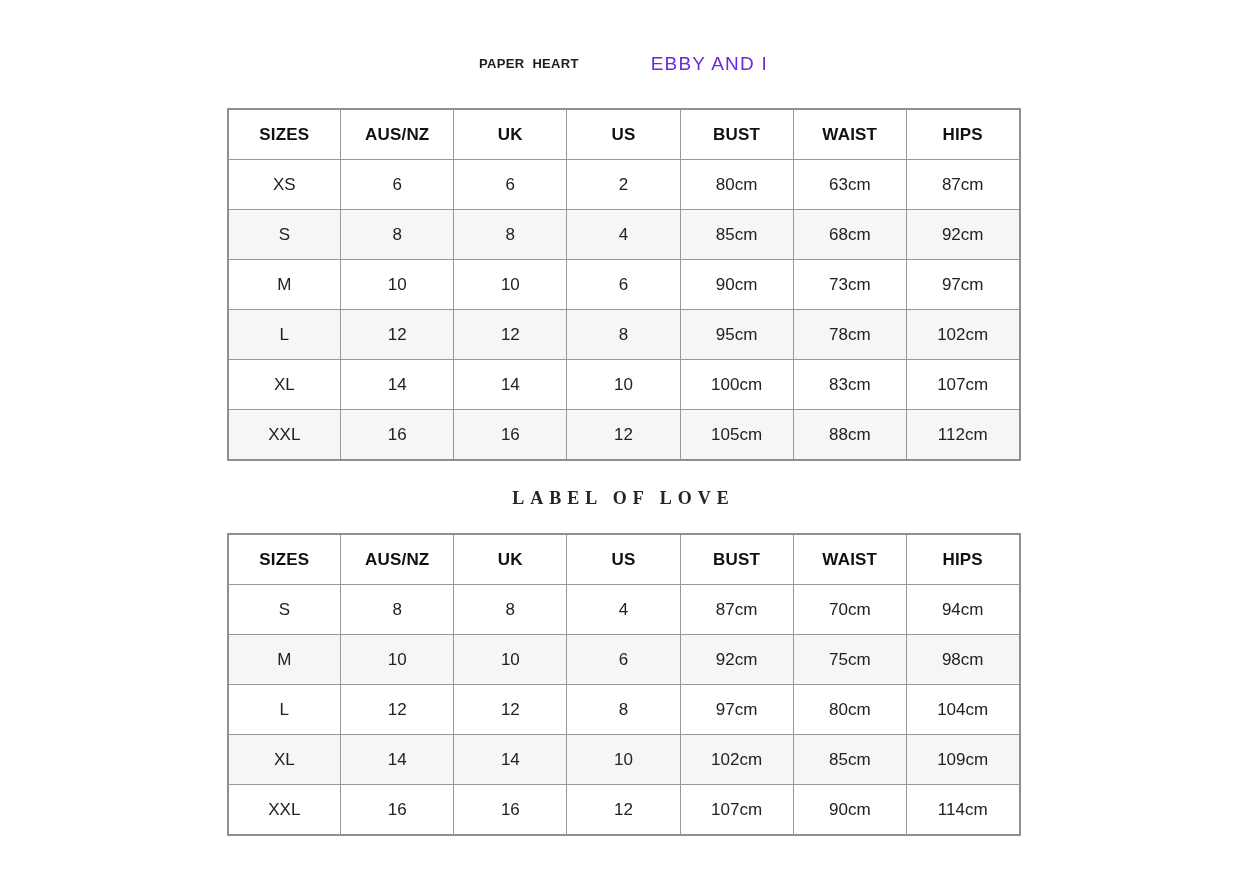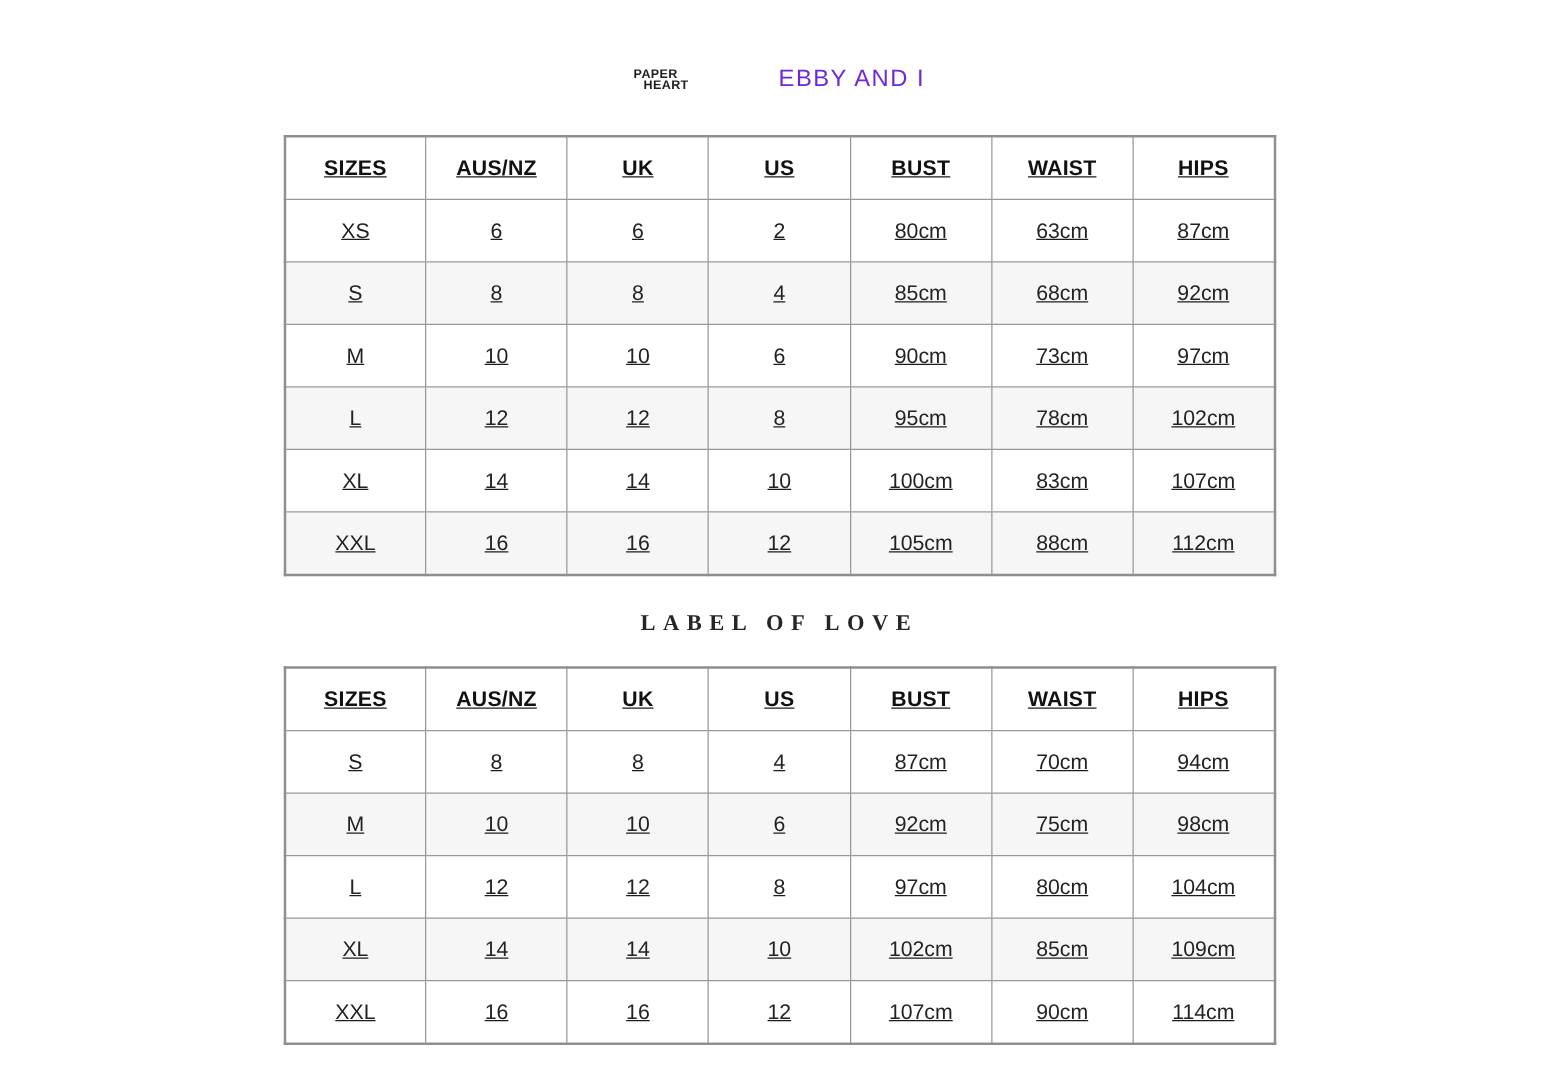--- a/index.html
+++ b/index.html
@@ -21,24 +21,24 @@
   
   .brand-row {
     display: flex;
     justify-content: center;
     align-items: center;
     gap: 24px;
     height: 40px;
   }
   .logo-paper-heart {
     display: flex;
-    flex-direction: column;
+    flex-direction: row;
     line-height: 0.95;
     font-weight: 700;
-    font-size: 10px;
+    font-size: 13px;
     letter-spacing: 0.3px;
     color: #1d1d1d;
     font-stretch: condensed;
   }
   .logo-paper-heart .line2 {
     margin-left: 8px;
   }
   .logo-white-closet {
     display: flex;
     align-items: center;
@@ -59,21 +59,20 @@
     font-weight: 500;
     letter-spacing: 1.2px;
     color: #6d28d9;
     margin-left: 48px;
   }
 
   
   .table-wrap {
     width: 794px;
     margin: 16px auto;
-    text-decoration: underline;
   }
   table.size-chart {
     width: 100%;
     border-collapse: collapse;
     table-layout: fixed;
     margin-top: 24px;
     border: 2px solid #8f8f8f;
   }
   table.size-chart th,
   table.size-chart td {

